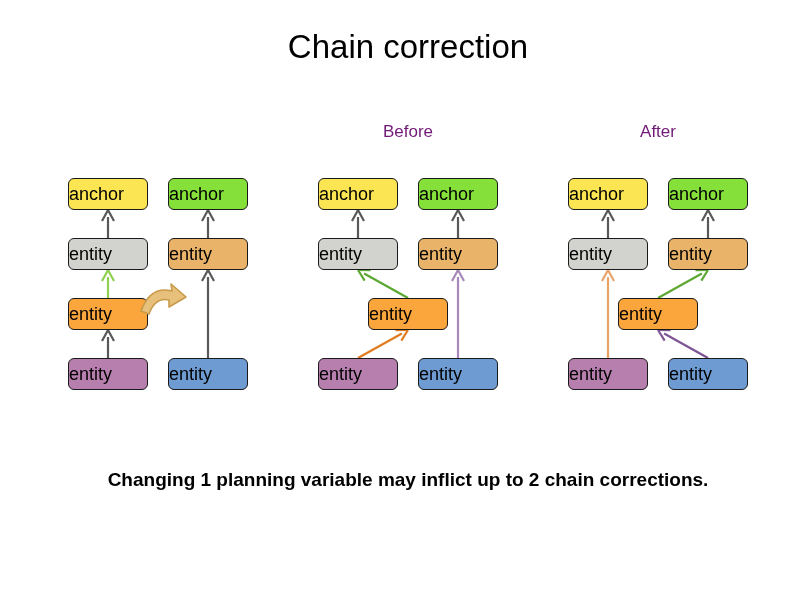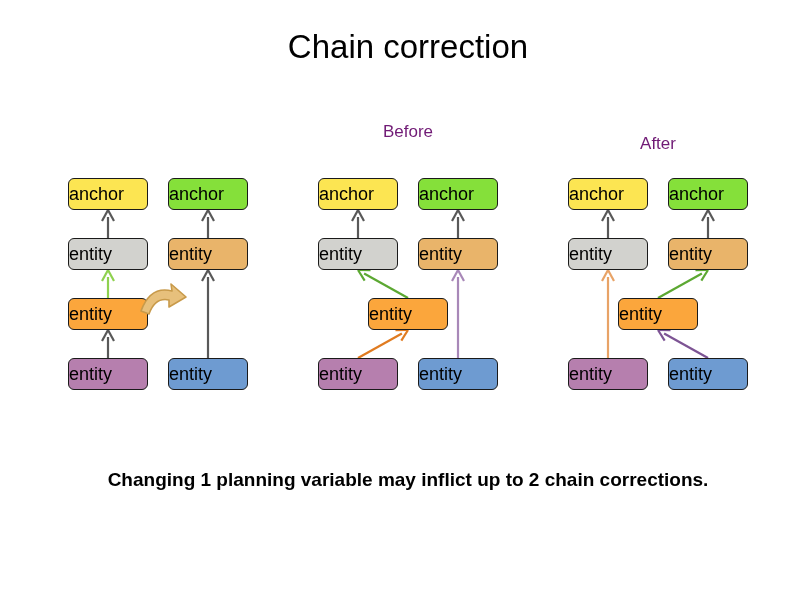--- a/index.html
+++ b/index.html
@@ -45,21 +45,21 @@
     font-weight: bold;
   }
   .panel-label {
     position: absolute;
     font-size: 17px;
     color: #701a75;
     text-align: center;
     white-space: nowrap;
   }
   #label-before { left: 340px; top: 122px; width: 120px; }
-  #label-after  { left: 590px; top: 122px; width: 120px; margin-top: 12px; }
+  #label-after  { left: 590px; top: 122px; width: 120px; }
 
   .node {
     position: absolute;
     box-sizing: border-box;
     border: 1px solid #1a1a1a;
     border-radius: 6px;
     font-size: 18px;
     line-height: 30px;
     text-align: left;
     color: #000000;

